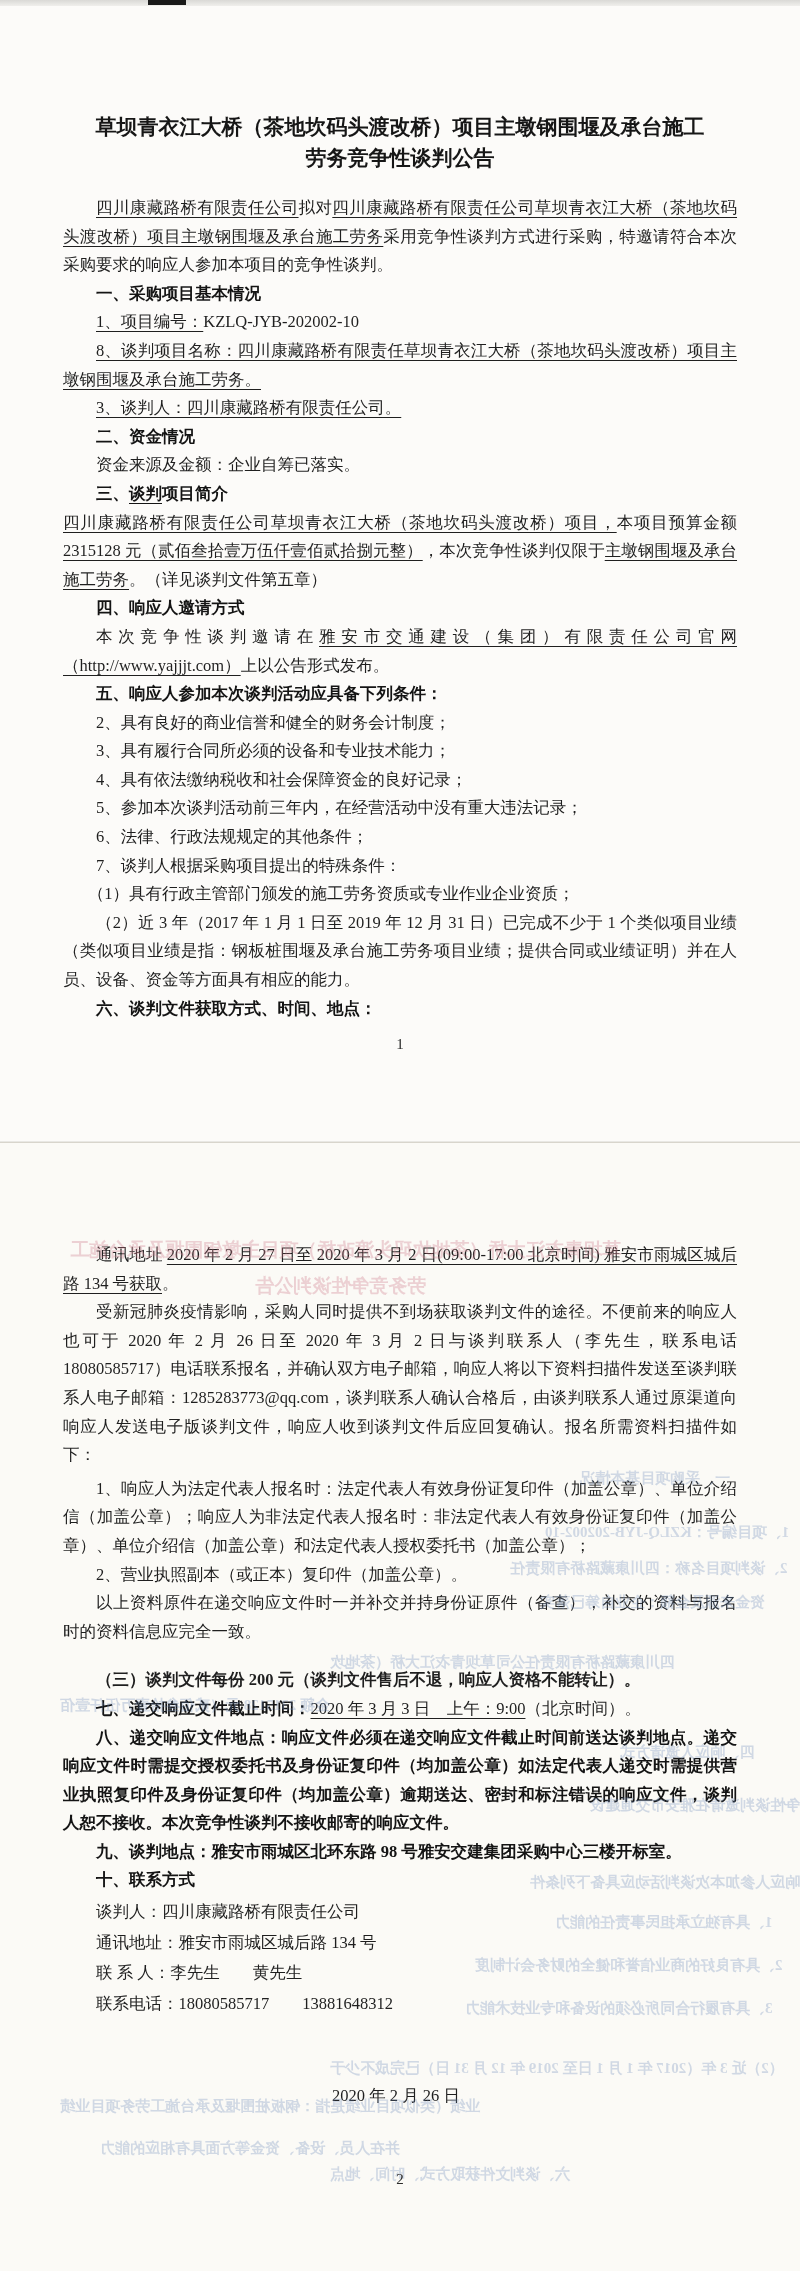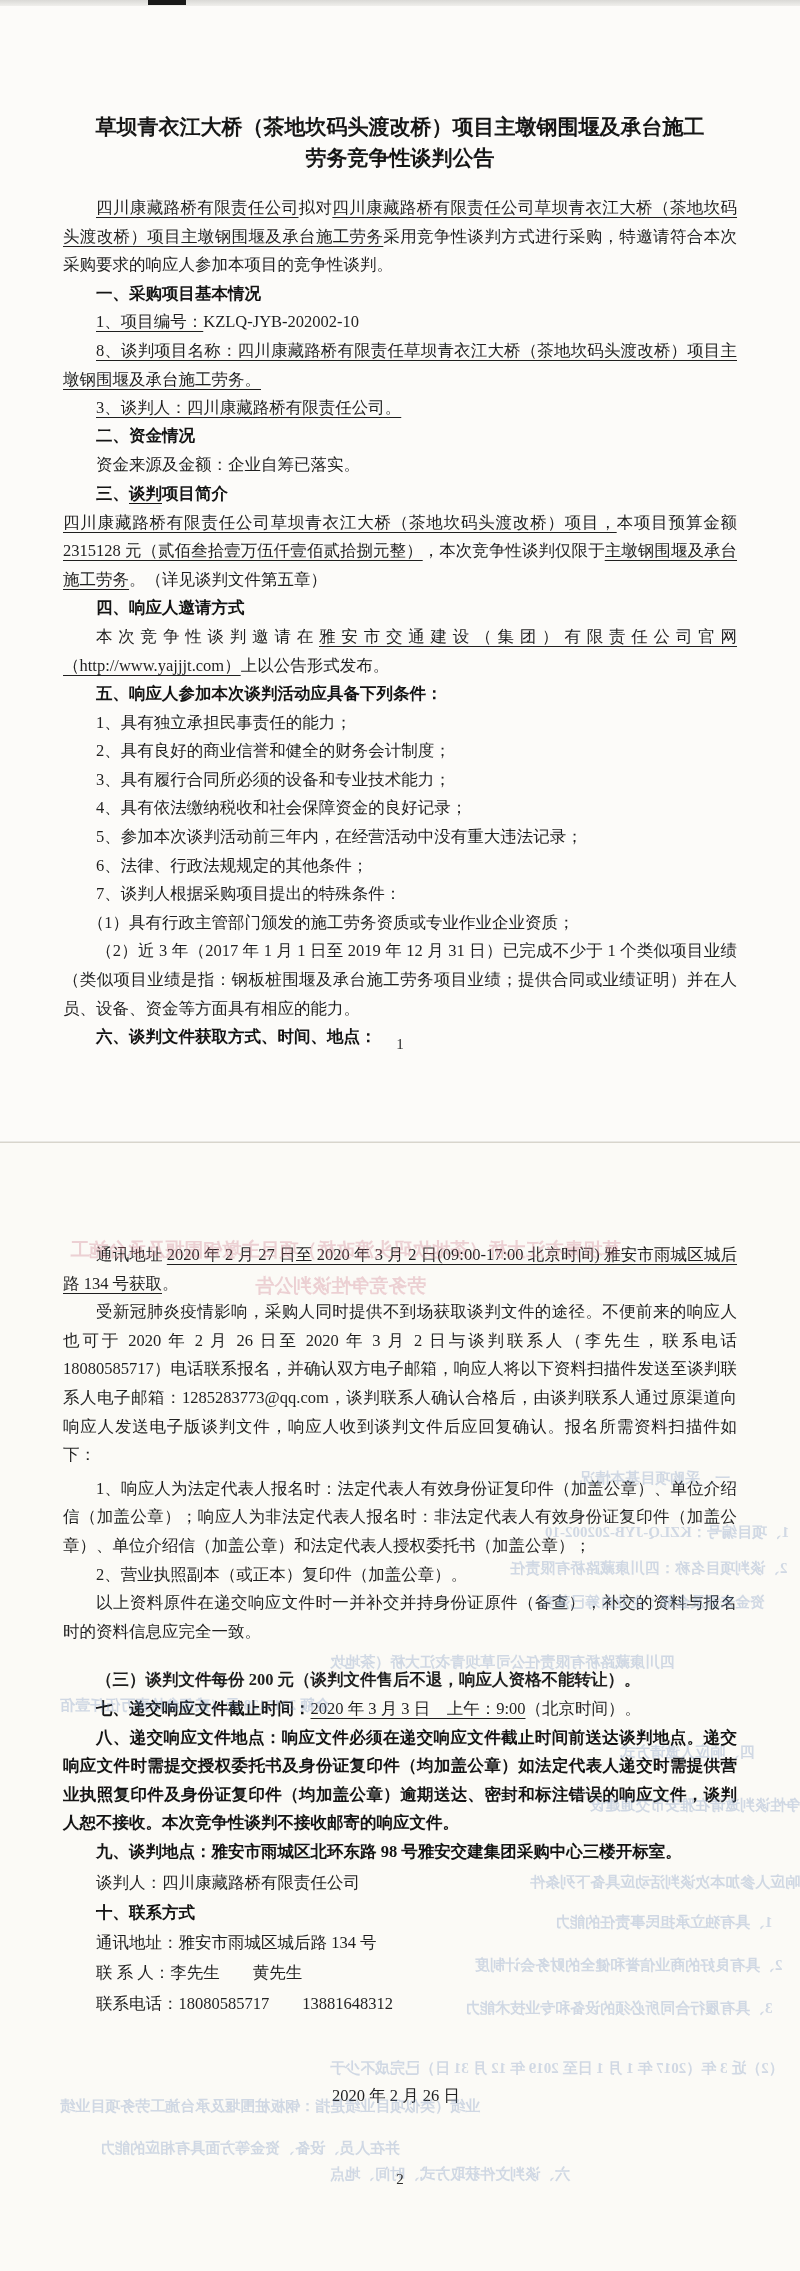--- a/index.html
+++ b/index.html
@@ -40,28 +40,27 @@
   <div class="scan-dash"></div>
   <div class="content" id="p1-content">
     <p class="doc-title" style="margin-bottom:0;">草坝青衣江大桥（茶地坎码头渡改桥）项目主墩钢围堰及承台施工</p>
     <p class="doc-title" style="margin-top:0;">劳务竞争性谈判公告</p>
     <div id="p1-blocks">
         <p class="line" style="text-indent: 2em;"><span class="u">四川康藏路桥有限责任公司</span><span>拟对</span><span class="u">四川康藏路桥有限责任公司草坝青衣江大桥（茶地坎码头渡改桥）项目主墩钢围堰及承台施工劳务</span><span>采用竞争性谈判方式进行采购，特邀请符合本次采购要求的响应人参加本项目的竞争性谈判。</span></p>
         <p class="line b" style="text-indent: 2em;"><span>一、采购项目基本情况</span></p>
         <p class="line" style="text-indent: 2em;"><span class="u">1、项目编号：</span><span>KZLQ-JYB-202002-10</span></p>
         <p class="line" style="text-indent: 2em;"><span class="u">8、谈判项目名称：四川康藏路桥有限责任草坝青衣江大桥（茶地坎码头渡改桥）项目主墩钢围堰及承台施工劳务。</span></p>
         <p class="line" style="text-indent: 2em;"><span class="u">3、谈判人：四川康藏路桥有限责任公司。</span></p>
-        <p class="line b" style="text-indent: 2em; font-family: Liberation Mono, monospace;"><span>二、资金情况</span></p>
+        <p class="line b" style="text-indent: 2em;"><span>二、资金情况</span></p>
         <p class="line" style="text-indent: 2em;"><span>资金来源及金额：企业自筹已落实。</span></p>
         <p class="line b" style="text-indent: 2em;"><span>三、</span><span class="u">谈判</span><span>项目简介</span></p>
         <p class="line" style="text-indent: 0em;"><span class="u">四川康藏路桥有限责任公司草坝青衣江大桥（茶地坎码头渡改桥）项目，</span><span>本项目预算金额 </span><span class="u">2315128 元（贰佰叁拾壹万伍仟壹佰贰拾捌元整）</span><span>，本次竞争性谈判仅限于</span><span class="u">主墩钢围堰及承台施工劳务</span><span>。（详见谈判文件第五章）</span></p>
         <p class="line b" style="text-indent: 2em;"><span>四、响应人邀请方式</span></p>
         <p class="line" style="text-indent: 2em;"><span>本次竞争性谈判邀请在</span><span class="u">雅安市交通建设（集团）有限责任公司官网（http://www.yajjjt.com）</span><span>上以公告形式发布。</span></p>
         <p class="line b" style="text-indent: 2em;"><span>五、响应人参加本次谈判活动应具备下列条件：</span></p>
-        <p class="line" style="text-indent: 2em;"><span>1、具有独立承担民事责任的能力；</span></p>
         <p class="line" style="text-indent: 2em;"><span>2、具有良好的商业信誉和健全的财务会计制度；</span></p>
         <p class="line" style="text-indent: 2em;"><span>3、具有履行合同所必须的设备和专业技术能力；</span></p>
         <p class="line" style="text-indent: 2em;"><span>4、具有依法缴纳税收和社会保障资金的良好记录；</span></p>
         <p class="line" style="text-indent: 2em;"><span>5、参加本次谈判活动前三年内，在经营活动中没有重大违法记录；</span></p>
         <p class="line" style="text-indent: 2em;"><span>6、法律、行政法规规定的其他条件；</span></p>
         <p class="line" style="text-indent: 2em;"><span>7、谈判人根据采购项目提出的特殊条件：</span></p>
         <p class="line" style="text-indent: 1.5em;"><span>（1）具有行政主管部门颁发的施工劳务资质或专业作业企业资质；</span></p>
         <p class="line" style="text-indent: 2em;"><span>（2）近 3 年（2017 年 1 月 1 日至 2019 年 12 月 31 日）已完成不少于 1 个类似项目业绩（类似项目业绩是指：钢板桩围堰及承台施工劳务项目业绩；提供合同或业绩证明）并在人员、设备、资金等方面具有相应的能力。</span></p>
         <p class="line b" style="text-indent: 2em;"><span>六、谈判文件获取方式、时间、地点：</span></p>
       </div>
@@ -94,22 +93,22 @@
     <div id="p2-blocks">
         <p class="line" style="text-indent: 2em;"><span>通讯地址 </span><span class="u">2020 年 2 月 27 日至 2020 年 3 月 2 日(09:00-17:00 北京时间) 雅安市雨城区城后路 134 号获取</span><span>。</span></p>
         <p class="line" style="text-indent: 2em;"><span>受新冠肺炎疫情影响，采购人同时提供不到场获取谈判文件的途径。不便前来的响应人也可于 2020 年 2 月 26 日至 2020 年 3 月 2 日与谈判联系人（李先生，联系电话 18080585717）电话联系报名，并确认双方电子邮箱，响应人将以下资料扫描件发送至谈判联系人电子邮箱：1285283773@qq.com，谈判联系人确认合格后，由谈判联系人通过原渠道向响应人发送电子版谈判文件，响应人收到谈判文件后应回复确认。报名所需资料扫描件如下：</span></p>
         <p class="line" style="text-indent: 2em; margin-top: 5px;"><span>1、响应人为法定代表人报名时：法定代表人有效身份证复印件（加盖公章）、单位介绍信（加盖公章）；响应人为非法定代表人报名时：非法定代表人有效身份证复印件（加盖公章）、单位介绍信（加盖公章）和法定代表人授权委托书（加盖公章）；</span></p>
         <p class="line" style="text-indent: 2em;"><span>2、营业执照副本（或正本）复印件（加盖公章）。</span></p>
         <p class="line" style="text-indent: 2em;"><span>以上资料原件在递交响应文件时一并补交并持身份证原件（备查），补交的资料与报名时的资料信息应完全一致。</span></p>
         <p class="line" style="text-indent: 2em; margin-top: 20px; font-weight: bold;"><span>（三）谈判文件每份 200 元（谈判文件售后不退，响应人资格不能转让）。</span></p>
         <p class="line" style="text-indent: 2em;"><span class="b">七、递交响应文件截止时间：</span><span class="u">2020 年 3 月 3 日　上午：9:00</span><span>（北京时间）。</span></p>
         <p class="line b" style="text-indent: 2em;"><span>八、递交响应文件地点：响应文件必须在递交响应文件截止时间前送达谈判地点。递交响应文件时需提交授权委托书及身份证复印件（均加盖公章）如法定代表人递交时需提供营业执照复印件及身份证复印件（均加盖公章）逾期送达、密封和标注错误的响应文件，谈判人恕不接收。本次竞争性谈判不接收邮寄的响应文件。</span></p>
         <p class="line b" style="text-indent: 2em;"><span>九、谈判地点：雅安市雨城区北环东路 98 号雅安交建集团采购中心三楼开标室。</span></p>
+        <p class="line b" style="text-indent: 2em;"><span>十、联系方式</span></p>
         <p class="line contact" style="text-indent: 2em; margin-top: 2px;"><span>谈判人：四川康藏路桥有限责任公司</span></p>
-        <p class="line b" style="text-indent: 2em;"><span>十、联系方式</span></p>
         <p class="line contact" style="text-indent: 2em;"><span>通讯地址：雅安市雨城区城后路 134 号</span></p>
         <p class="line contact" style="text-indent: 2em;"><span>联 系 人：李先生　　黄先生</span></p>
         <p class="line contact" style="text-indent: 2em;"><span>联系电话：18080585717　　13881648312</span></p>
       </div>
     <p class="line date-line">2020 年 2 月 26 日</p>
   </div>
   <div class="page-num" id="page2-num">2</div>
 
 </div>
 

